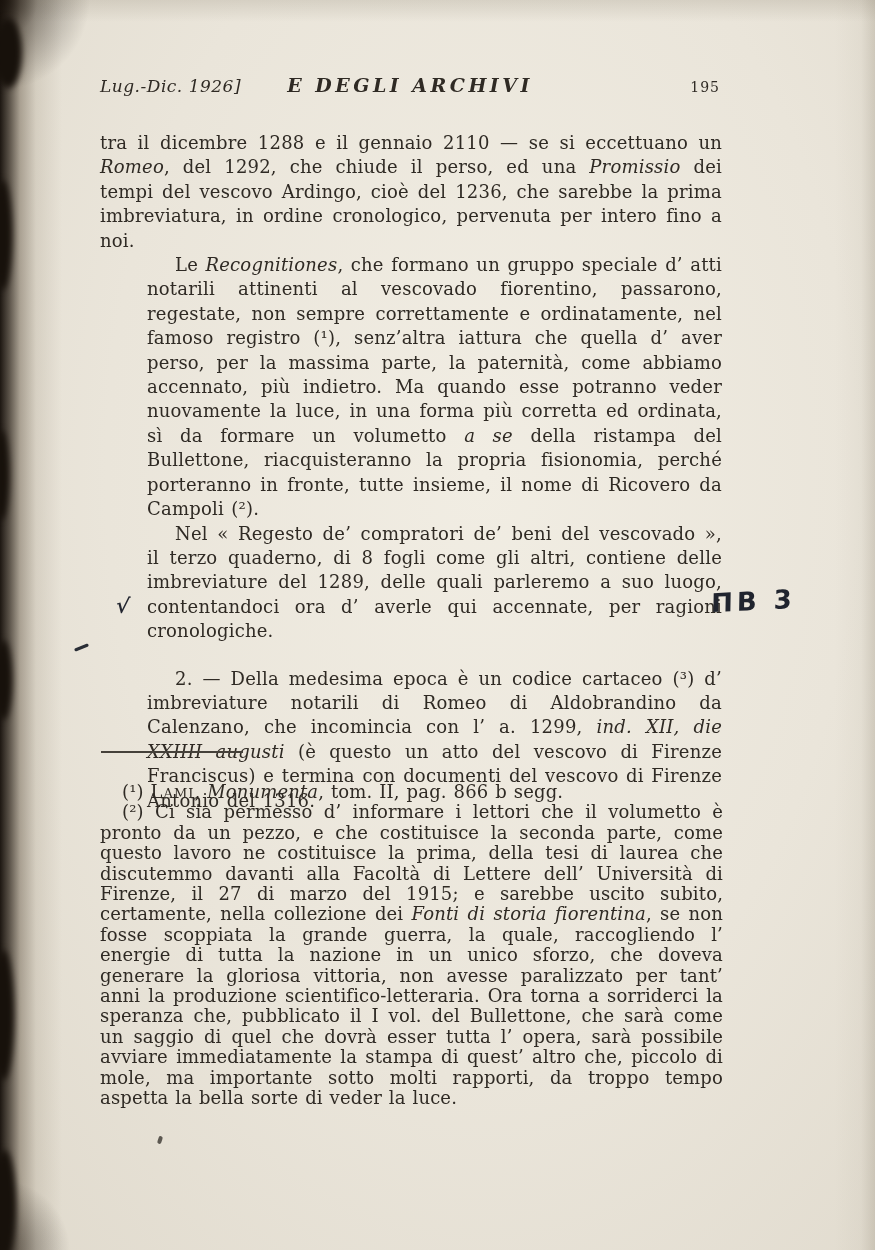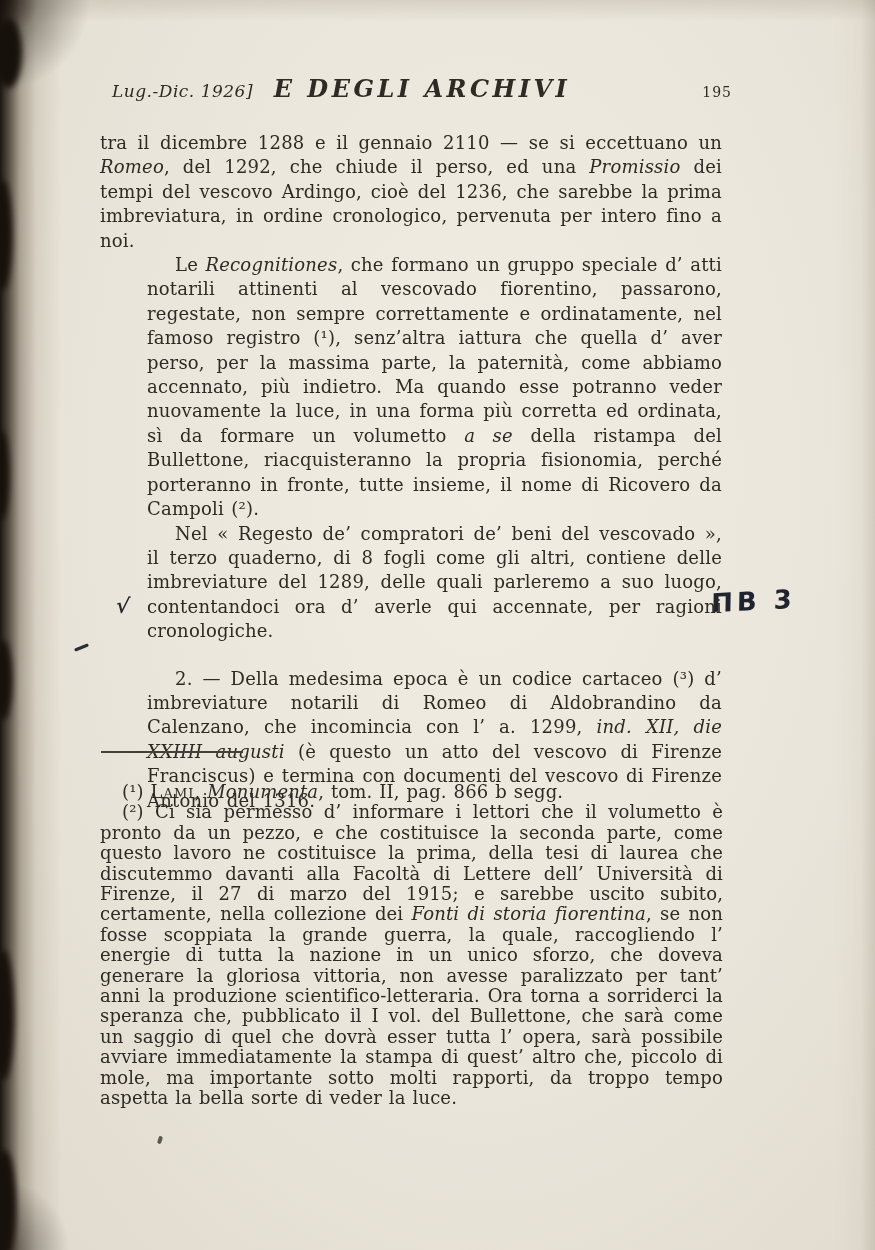--- a/index.html
+++ b/index.html
@@ -20,24 +20,24 @@
       linear-gradient(270deg, rgba(120,110,90,0.22) 0px, rgba(120,110,90,0.05) 14px, rgba(0,0,0,0) 40px),
       linear-gradient(180deg, rgba(120,110,90,0.18) 0px, rgba(0,0,0,0) 22px),
       radial-gradient(ellipse at 55% 38%, #f1ede3 0%, #eae5da 55%, #e0dacd 100%);
   }
   .blob {
     position:absolute; background:#17110b; border-radius:50%;
     filter:blur(3px);
   }
   .page-header {
     position:absolute; top:74px; left:100px; width:620px;
-    display:flex; align-items:baseline;margin-left:12px;
+    display:flex; align-items:baseline;
   }
   .hdr-left  { flex:1; text-align:left;  font-style:italic; font-size:17px; letter-spacing:0.5px; }
-  .hdr-center{ flex:0 0 auto; text-align:center; font-style:italic; font-weight:600; font-size:24px; letter-spacing:3.5px; }
+  .hdr-center{ flex:0 0 auto; text-align:center; font-style:italic; font-weight:600; font-size:19px; letter-spacing:3.5px; }
   .hdr-right { flex:1; text-align:right; font-size:14px; letter-spacing:1px; }
   .body-text {
     position:absolute; top:131px; left:100px; width:622px;
     font-size:18px; line-height:24.4px;
     text-align:justify; letter-spacing:0.2px; word-spacing:1.5px;
   }
   .para { text-align:justify; }
   .indent { text-indent:28px;margin-left:47px; }
   .gap-before { margin-top:23px; }
   .italic { font-style:italic; }

